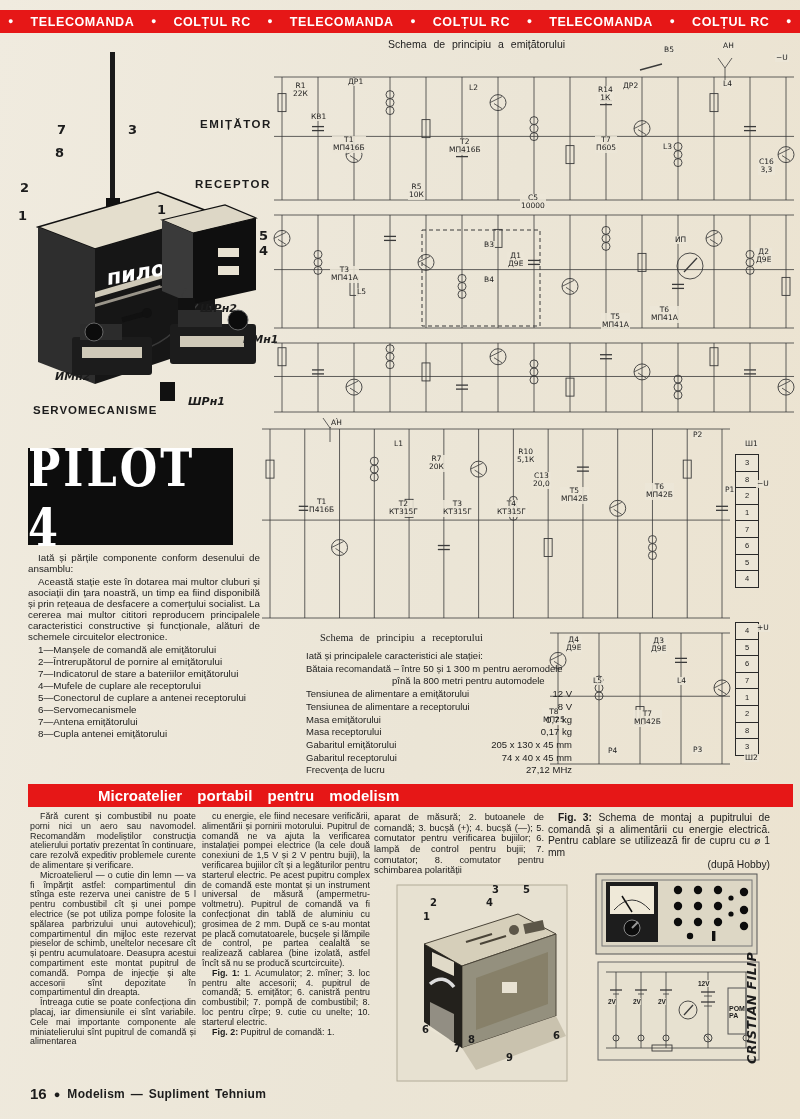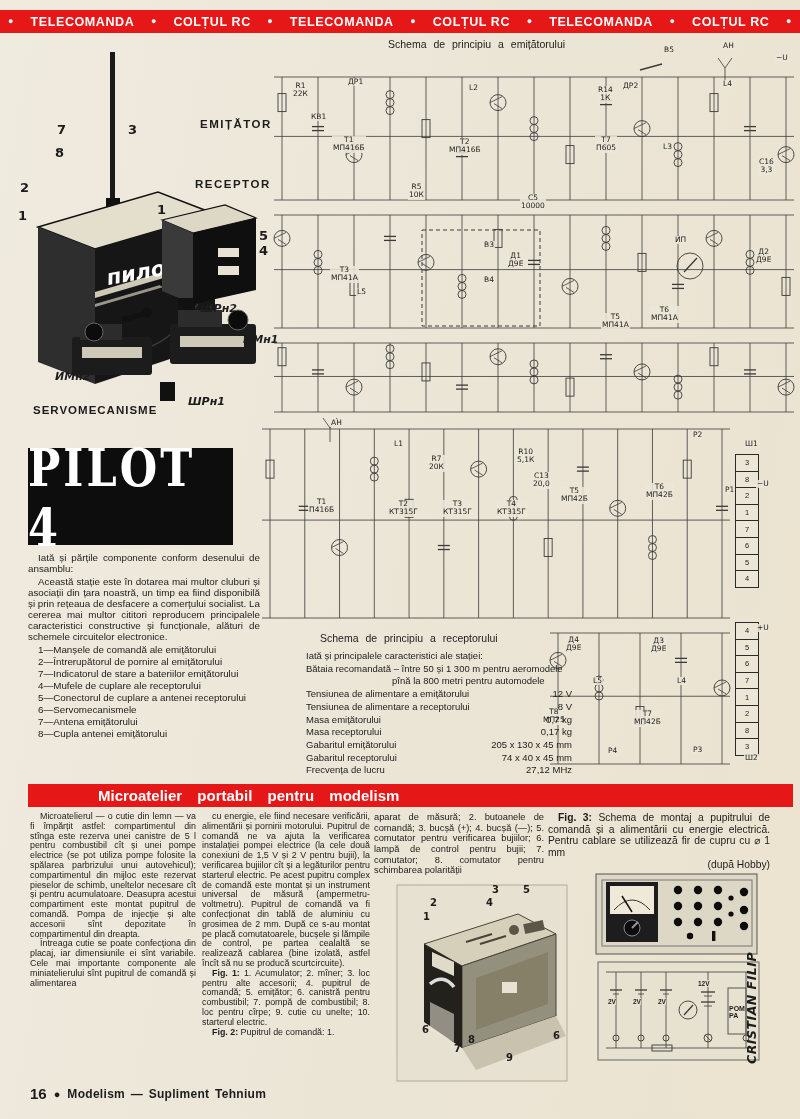--- a/index.html
+++ b/index.html
@@ -19,21 +19,21 @@
   .callout{position:absolute;font-weight:bold;font-size:13px;font-family:"DejaVu Sans",sans-serif;}
   .servo-cap{position:absolute;left:23px;top:352px;font-size:11.5px;font-weight:bold;letter-spacing:1px;}
   
   .schem{position:absolute;}
   #schem-emit{left:270px;top:38px;width:530px;height:382px;}
   #schem-recv{left:258px;top:416px;width:512px;height:358px;}
   .schem svg{position:absolute;left:0;top:0;}
   .schem .sl{position:absolute;font-size:7.5px;line-height:1.1;white-space:pre-line;
     background:rgba(236,230,215,.88);padding:0 1px;font-family:"DejaVu Sans",sans-serif;text-align:center;}
   .schem-title{position:absolute;left:118px;top:0;font-size:10.5px;word-spacing:4px;}
-  .schem-title2{position:absolute;left:62px;top:216px;font-size:10.5px;word-spacing:4px;}
+  .schem-title2{position:absolute;left:62px;top:216px;font-size:10.5px;word-spacing:4px;font-family:Liberation Serif, serif;}
   .w{stroke:#3a3a3a;stroke-width:.8;fill:none;}
   .w2{stroke:#3a3a3a;stroke-width:1.3;fill:none;}
   .comp{fill:none;stroke:#3a3a3a;stroke-width:.9;}
   .coil{fill:none;stroke:#3a3a3a;stroke-width:.9;}
   .pinblock{position:absolute;left:477px;width:24px;border:1.3px solid #2a2a2a;display:flex;
     flex-direction:column;background:rgba(236,230,215,.92);box-sizing:border-box;}
   .pinblock div{height:15.6px;border-bottom:1px solid #2a2a2a;font-size:7.5px;display:flex;
     align-items:center;justify-content:center;}
   .pinblock div:last-child{border-bottom:none;}
   
@@ -539,20 +539,21 @@
         <div>7—Antena emițătorului</div>
         <div>8—Cupla antenei emițătorului</div>
       </div>
   </div>
 
   <div class="redbar banner2">
     <span>Microatelier  portabil  pentru  modelism</span>
   </div>
 
   <div class="col c1">
+    <p>Fără curent și combustibil nu poate porni nici un aero sau navomodel. Recomandăm modeliștilor construcția atelierului portativ prezentat în continuare, care rezolvă expeditiv problemele curente de alimentare și verificare.</p>
     <p>Microatelierul — o cutie din lemn — va fi împărțit astfel: compartimentul din stînga este rezerva unei canistre de 5 l pentru combustibil cît și unei pompe electrice (se pot utiliza pompe folosite la spălarea parbrizului unui autovehicul); compartimentul din mijloc este rezervat pieselor de schimb, uneltelor necesare cît și pentru acumulatoare. Deasupra acestui compartiment este montat pupitrul de comandă. Pompa de injecție și alte accesorii sînt depozitate în compartimentul din dreapta.</p>
     <p>Întreaga cutie se poate confecționa din placaj, iar dimensiunile ei sînt variabile. Cele mai importante componente ale miniatelierului sînt pupitrul de comandă și alimentarea</p>
   </div>
   <div class="col c2">
     <p>cu energie, ele fiind necesare verificării, alimentării și pornirii motorului. Pupitrul de comandă ne va ajuta la verificarea instalației pompei electrice (la cele două conexiuni de 1,5 V și 2 V pentru bujii), la verificarea bujiilor cît și a legăturilor pentru starterul electric. Pe acest pupitru complex de comandă este montat și un instrument universal de măsură (ampermetru-voltmetru). Pupitrul de comandă va fi confecționat din tablă de aluminiu cu grosimea de 2 mm. După ce s-au montat pe placă comutatoarele, bucșele și lămpile de control, pe partea cealaltă se realizează cablarea (bine izolată, astfel încît să nu se producă scurtcircuite).</p>
     <p>
       <span class="figlbl">Fig. 1:</span>
       <span>1. Acumulator; 2. mîner; 3. loc pentru alte accesorii; 4. pupitrul de comandă; 5. emițător; 6. canistră pentru combustibil; 7. pompă de combustibil; 8. loc pentru cîrpe; 9. cutie cu unelte; 10. starterul electric.</span>
     </p>
     <p>

